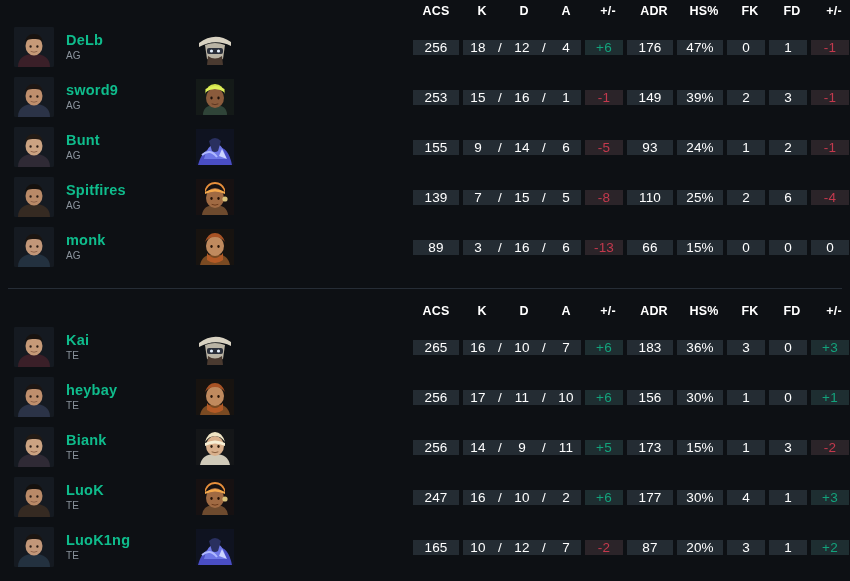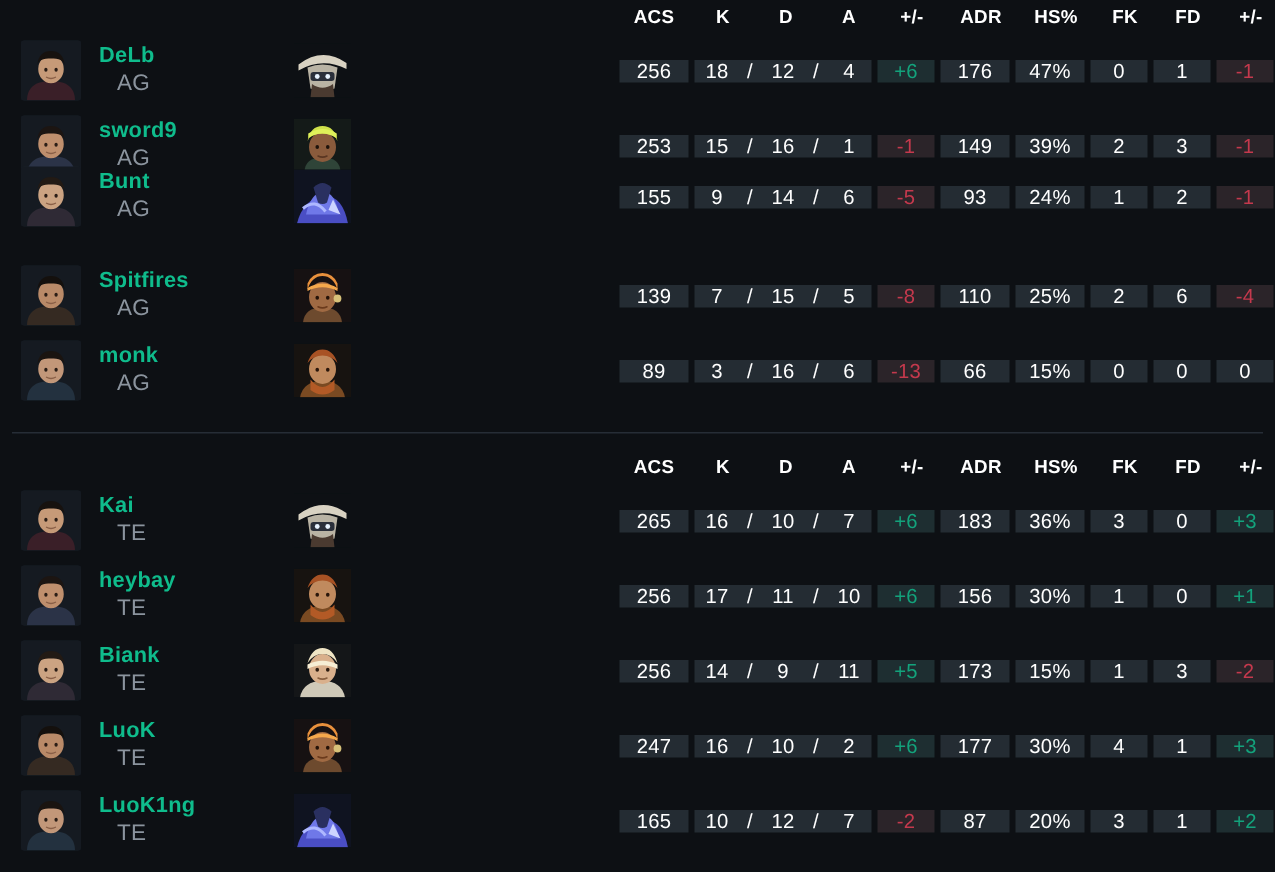--- a/index.html
+++ b/index.html
@@ -97,24 +97,23 @@
   }
   .pname {
     color: #0fbc8c;
     font-size: 14.5px;
     font-weight: bold;
     letter-spacing: .2px;
     white-space: nowrap;
   }
   .pteam {
     color: #8b949e;
-    font-size: 15px;
+    font-size: 10px;
     margin-top: 3px;
     letter-spacing: .2px;
-    margin-left: 12px;
   }
 
   
   .agent {
     position: absolute;
     left: 196px;
     top: 7px;
     width: 38px;
     height: 36px;
     overflow: hidden;
@@ -287,21 +286,21 @@
         <div class="gap"></div>
         <div class="cell col-hs">39%</div>
         <div class="gap"></div>
         <div class="cell col-fk">2</div>
         <div class="gap"></div>
         <div class="cell col-fd">3</div>
         <div class="gap"></div>
         <div class="cell col-pm2 neg">-1</div>
       </div>
     </div>
-    <div class="player-row" style="top: 106px;">
+    <div class="player-row" style="top: 122px;">
       <div class="identity">
         <div class="avatar">
           <svg viewBox="0 0 40 40" xmlns="http://www.w3.org/2000/svg">
             <rect width="40" height="40" fill="#151a21"></rect>
             <path d="M4 40c0-9 6-13 16-13s16 4 16 13z" fill="#2f2a35"></path>
             <ellipse cx="20" cy="19" rx="8.5" ry="9.5" fill="#cba382"></ellipse>
             <path d="M11 17c0-7 4-10 9-10s9 3 9 10c0-4-4-5-9-5s-9 1-9 5z" fill="#221a14"></path>
             <ellipse cx="16.6" cy="19.5" rx="1.1" ry="1.3" fill="#2a1d16"></ellipse>
             <ellipse cx="23.4" cy="19.5" rx="1.1" ry="1.3" fill="#2a1d16"></ellipse>
             <path d="M17 24.5q3 1.6 6 0" stroke="#8a5f47" stroke-width="0.9" fill="none" stroke-linecap="round"></path>

